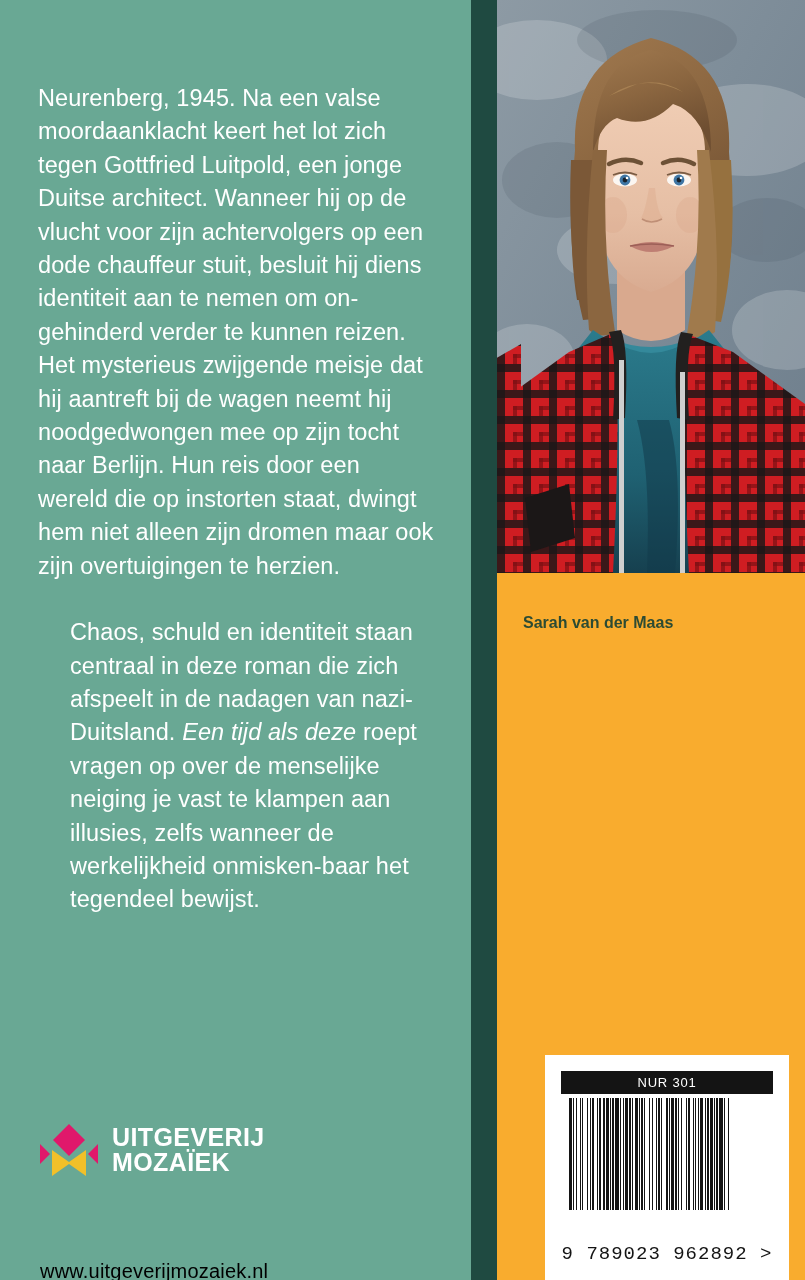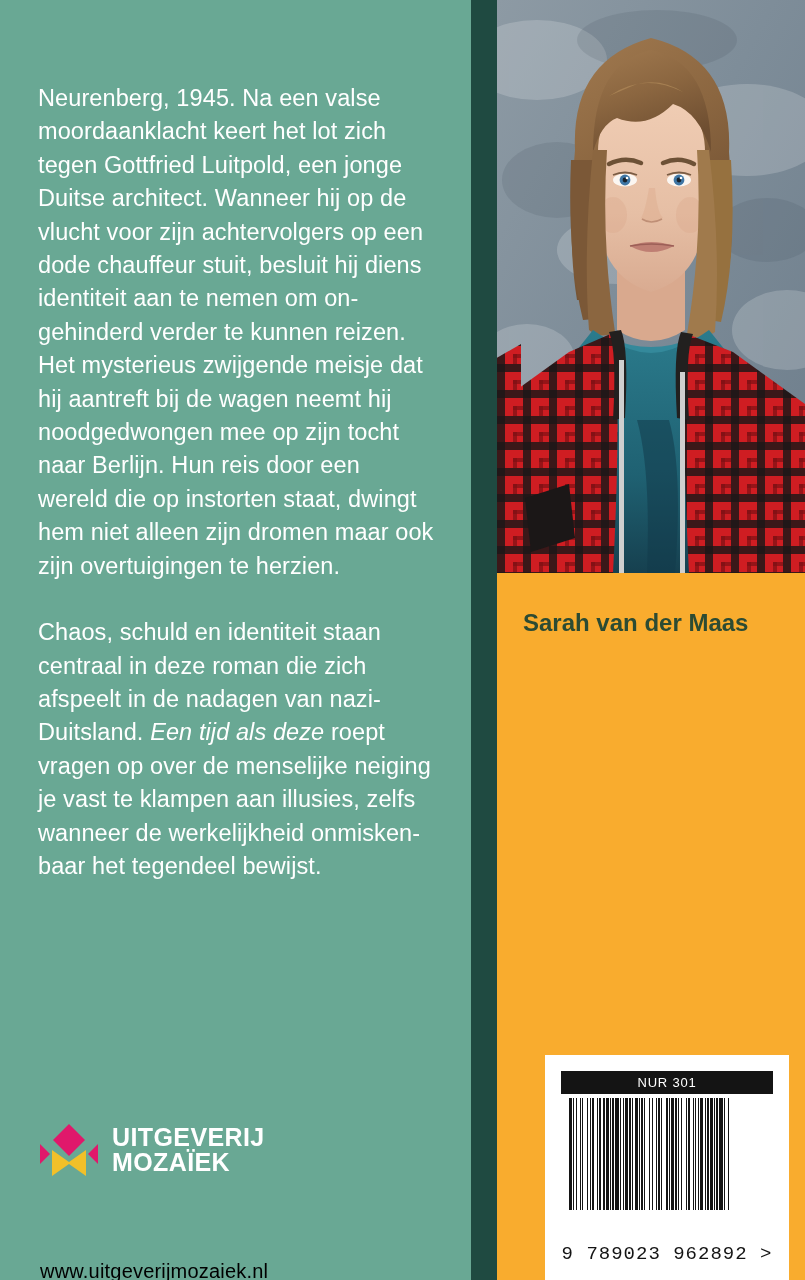--- a/index.html
+++ b/index.html
@@ -52,42 +52,42 @@
     left: 38px;
     top: 82px;
     width: 398px;
     color: #ffffff;
     font-size: 23.5px;
     line-height: 33.4px;
     letter-spacing: 0.1px;
     font-weight: 400;
   }
   .blurb p { margin: 0; }
-  .blurb p + p { margin-top: 33px; }
+  .blurb p + p { margin-top: 33px; margin-left: 32px; }
   .blurb i { font-style: italic; }
 
   
   .photo {
     position: absolute;
     left: 497px;
     top: 0;
     width: 308px;
     height: 573px;
     overflow: hidden;
     background: #7d8c98;
   }
   .photo svg { display: block; width: 100%; height: 100%; }
 
   
   .bio {
     position: absolute;
     left: 523px;
     top: 608px;
     width: 258px;
-    font-size: 24px;
+    font-size: 16px;
     line-height: 30.2px;
     color: #fdf3dd;
   }
   .bio .author-name {
     display: block;
     color: #2c4b33;
     font-weight: 700;
   }
   .bio p { margin: 0; }
 

